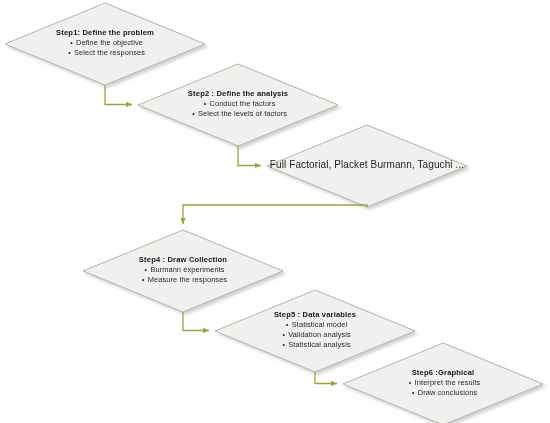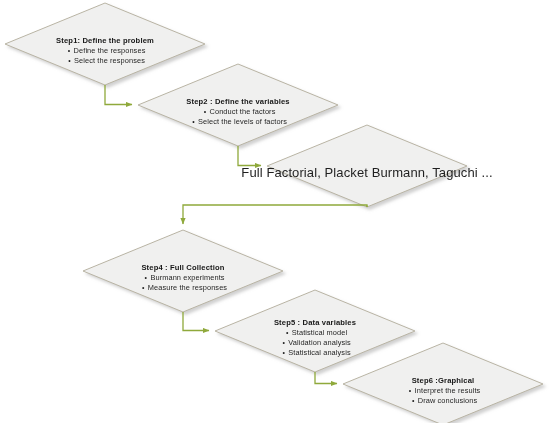--- a/index.html
+++ b/index.html
@@ -23,40 +23,40 @@
     height: 423px;
   }
   .node {
     position: absolute;
     width: 200px;
     height: 82px;
   }
   .node .label-box {
     position: absolute;
     left: 0;
-    top: 8px;
+    top: 0;
     width: 200px;
     height: 82px;
     display: flex;
     flex-direction: column;
     align-items: center;
     justify-content: center;
     text-align: center;
     pointer-events: none;
   }
   .node-title {
     font-size: 7.6px;
     font-weight: bold;
     color: #171717;
     letter-spacing: 0.15px;
     line-height: 10px;
     white-space: nowrap;
   }
   .node-sub {
-    font-size: 13px;
+    font-size: 10px;
     color: #1f1f1f;
     line-height: 10px;
     white-space: nowrap;
     letter-spacing: 0.1px;
   }
   .bullets {
     margin: 0;
     padding: 0;
     list-style: none;
   }
@@ -131,45 +131,45 @@
     </g>
     <g>
       <path d="M315,372 L315,383.5 L337,383.5" fill="none" stroke="#8fa93b" stroke-width="1.3" marker-end="url(#arrowGreen)"></path>
     </g>
   </svg>
 
   <div class="node n1">
     <div class="label-box">
       <div class="node-title">Step1: Define the problem</div>
       <ul class="bullets">
-        <li><span class="bul">•</span><span>Define the responses</span></li>
+        <li><span class="bul">•</span><span>Define the objective</span></li>
         <li><span class="bul">•</span><span>Select the responses</span></li>
       </ul>
     </div>
   </div>
 
   <div class="node n2">
     <div class="label-box">
-      <div class="node-title">Step2 : Define the variables</div>
+      <div class="node-title">Step2 : Define the analysis</div>
       <ul class="bullets">
         <li><span class="bul">•</span><span>Conduct the factors</span></li>
         <li><span class="bul">•</span><span>Select the levels of factors</span></li>
       </ul>
     </div>
   </div>
 
   <div class="node n3">
     <div class="label-box">
       <div class="node-sub">Full Factorial, Placket Burmann, Taguchi ...</div>
     </div>
   </div>
 
   <div class="node n4">
     <div class="label-box">
-      <div class="node-title">Step4 : Full Collection</div>
+      <div class="node-title">Step4 : Draw Collection</div>
       <ul class="bullets">
         <li><span class="bul">•</span><span>Burmann experiments</span></li>
         <li><span class="bul">•</span><span>Measure the responses</span></li>
       </ul>
     </div>
   </div>
 
   <div class="node n5">
     <div class="label-box">
       <div class="node-title">Step5 : Data variables</div>

